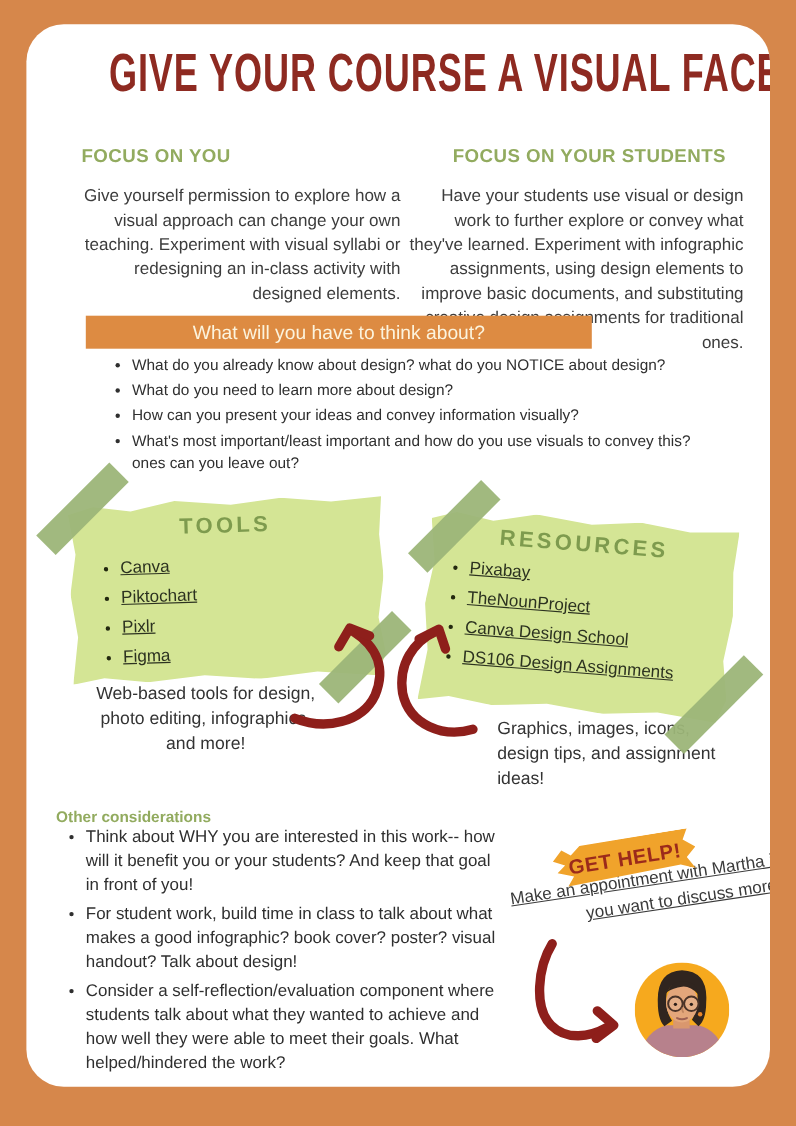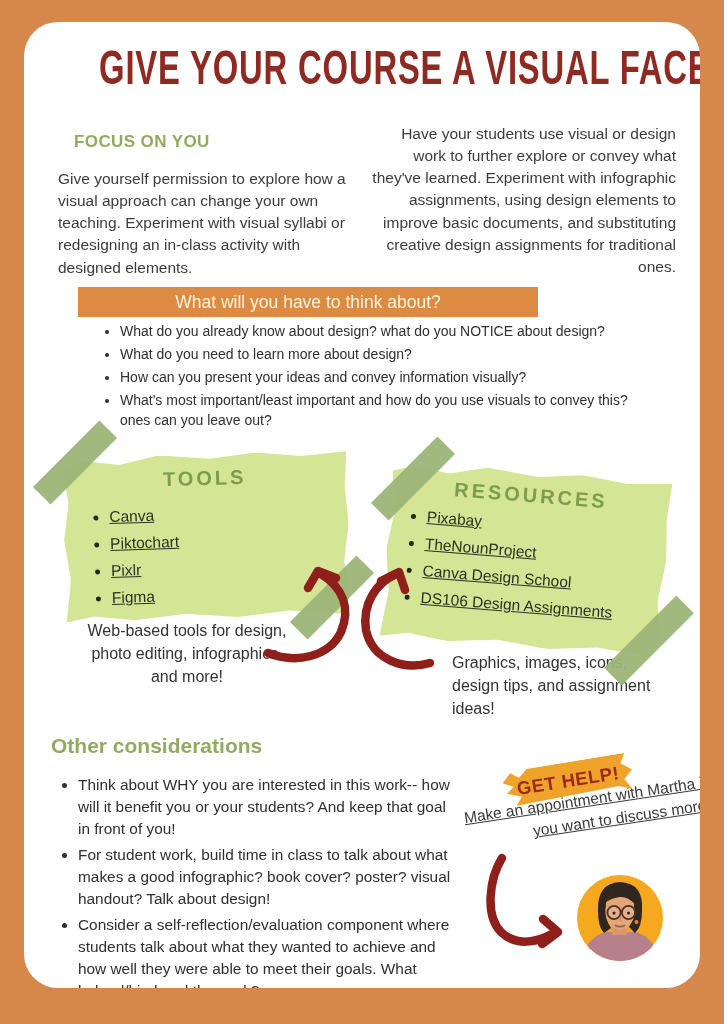--- a/index.html
+++ b/index.html
@@ -8,21 +8,21 @@
   .sheet{position:absolute;left:24px;top:22px;width:676px;height:966px;background:#ffffff;border-radius:34px;overflow:hidden;}
 
   .title-wrap{position:absolute;left:0;right:0;top:18px;text-align:center;z-index:4;}
   .title{display:inline-block;font-size:40px;font-weight:bold;color:var(--dark-red,#8E2A21);
          letter-spacing:1px;white-space:nowrap;transform:scale(.82,1.22);transform-origin:center top;}
 
   .col{position:absolute;top:94px;width:306px;}
   .col-left{left:34px;text-align:left;}
   .col-right{left:348px;width:304px;text-align:right;}
   .col-head{margin:16px;font-size:17px;font-weight:bold;color:var(--accent-green,#92AB5F);letter-spacing:.4px;}
-  .col-body{margin:7px 0 0;font-size:15.5px;line-height:1.43;color:var(--body-text,#3C3C3C);}
+  .col-body{margin:7px 0 0;font-size:15.5px;line-height:1.43;color:var(--body-text,#3C3C3C);text-align:right;}
 
   .banner{position:absolute;left:54px;top:265px;width:460px;height:30px;background:var(--banner-orange,#DD8B42);
           color:#FCF4DE;font-size:17.5px;display:flex;align-items:center;justify-content:center;z-index:2;}
 
   .think-list{position:absolute;left:74px;top:300px;width:548px;}
   .think-list ul{margin:0;padding-left:22px;}
   .think-list li{font-size:14px;line-height:1.42;margin-bottom:3px;color:#2f2f2f;}
 
   .note{position:absolute;background:var(--note-green,#D4E595);z-index:2;
         clip-path:polygon(0% 6%,8% 2%,20% 5%,34% 0%,52% 3%,68% 0%,84% 3%,100% 1%,99% 22%,100% 45%,98% 68%,100% 88%,97% 100%,78% 97%,60% 100%,42% 97%,24% 100%,10% 97%,0% 100%,2% 74%,0% 50%,2% 28%);}
@@ -37,22 +37,22 @@
   .tape{position:absolute;width:94px;height:25px;background:var(--tape-green,#9CB578);opacity:.95;transform:rotate(-45deg);z-index:3;}
   .tape-1{left:4px;top:428px;}
   .tape-2{left:261px;top:563px;}
   .tape-3{left:342px;top:444px;}
   .tape-4{left:574px;top:606px;width:102px;}
 
   .caption{position:absolute;font-size:16px;line-height:1.45;color:#333;z-index:2;}
   .cap-tools{left:58px;top:597px;width:210px;text-align:center;}
   .cap-resources{left:428px;top:629px;width:200px;text-align:left;}
 
-  .other-head{position:absolute;left:27px;top:712px;margin:0;font-size:21px;font-weight:bold;color:var(--accent-green,#92AB5F);}
-  .other-list{position:absolute;left:30px;top:752px;width:408px;}
+  .other-head{position:absolute;left:27px;top:712px;margin:0;font-size:14px;font-weight:bold;color:var(--accent-green,#92AB5F);}
+  .other-list{position:absolute;left:30px;top:728px;width:408px;}
   .other-list ul{margin:0;padding-left:24px;}
   .other-list li{font-size:15.4px;line-height:1.43;margin-bottom:4px;color:#2f2f2f;}
 
   .help-badge{position:absolute;left:479px;top:740px;width:130px;height:37px;transform:rotate(-9deg);
               background:var(--help-tape,#F0A32B);display:flex;align-items:center;justify-content:center;
               font-size:18.5px;font-weight:bold;color:#9B2A1B;letter-spacing:.5px;z-index:3;
               clip-path:polygon(0% 30%,7% 6%,13% 22%,20% 2%,96% 0%,92% 26%,100% 48%,93% 70%,98% 100%,88% 86%,8% 96%,13% 74%,2% 60%,8% 44%);}
   .help-note{position:absolute;left:440px;top:766px;width:246px;transform:rotate(-8.5deg);
              text-align:right;font-size:15.5px;line-height:1.5;color:#3a3a3a;z-index:2;}
   .help-note span{text-decoration:underline;}
@@ -70,20 +70,21 @@
     <div class="title-wrap">
       <span class="title">GIVE YOUR COURSE A VISUAL FACELIFT</span>
     </div>
 
     <div class="col col-left">
       <h2 class="col-head">FOCUS ON YOU</h2>
       <p class="col-body">Give yourself permission to explore how a visual approach can change your own teaching. Experiment with visual syllabi or redesigning an in-class activity with designed elements.</p>
     </div>
 
     <div class="col col-right">
+      <h2 class="col-head">FOCUS ON YOUR STUDENTS</h2>
       <p class="col-body">Have your students use visual or design work to further explore or convey what they've learned. Experiment with infographic assignments, using design elements to improve basic documents, and substituting creative design assignments for traditional ones.</p>
     </div>
 
     <div class="banner">What will you have to think about?</div>
 
     <div class="think-list">
       <ul>
         <li>What do you already know about design? what do you NOTICE about design?</li>
         <li>What do you need to learn more about design?</li>
         <li>How can you present your ideas and convey information visually?</li>

